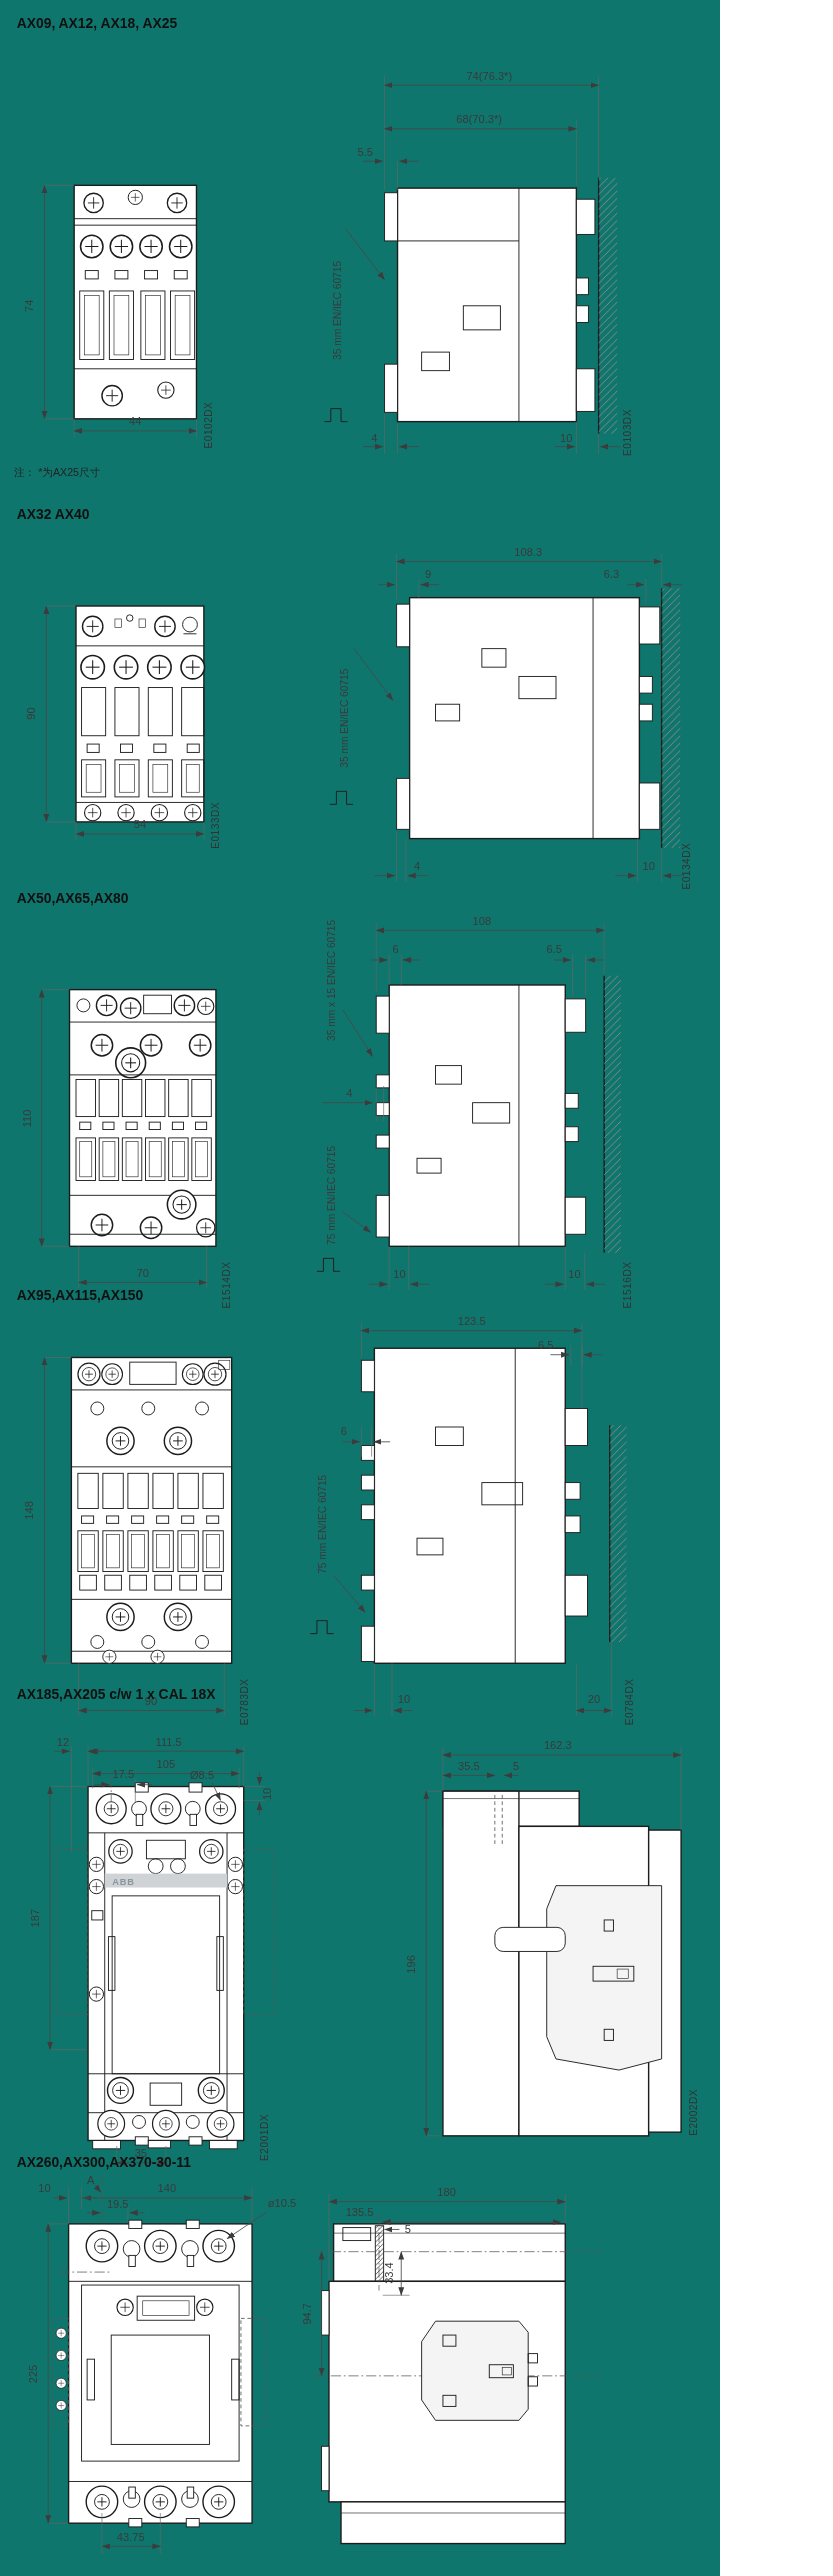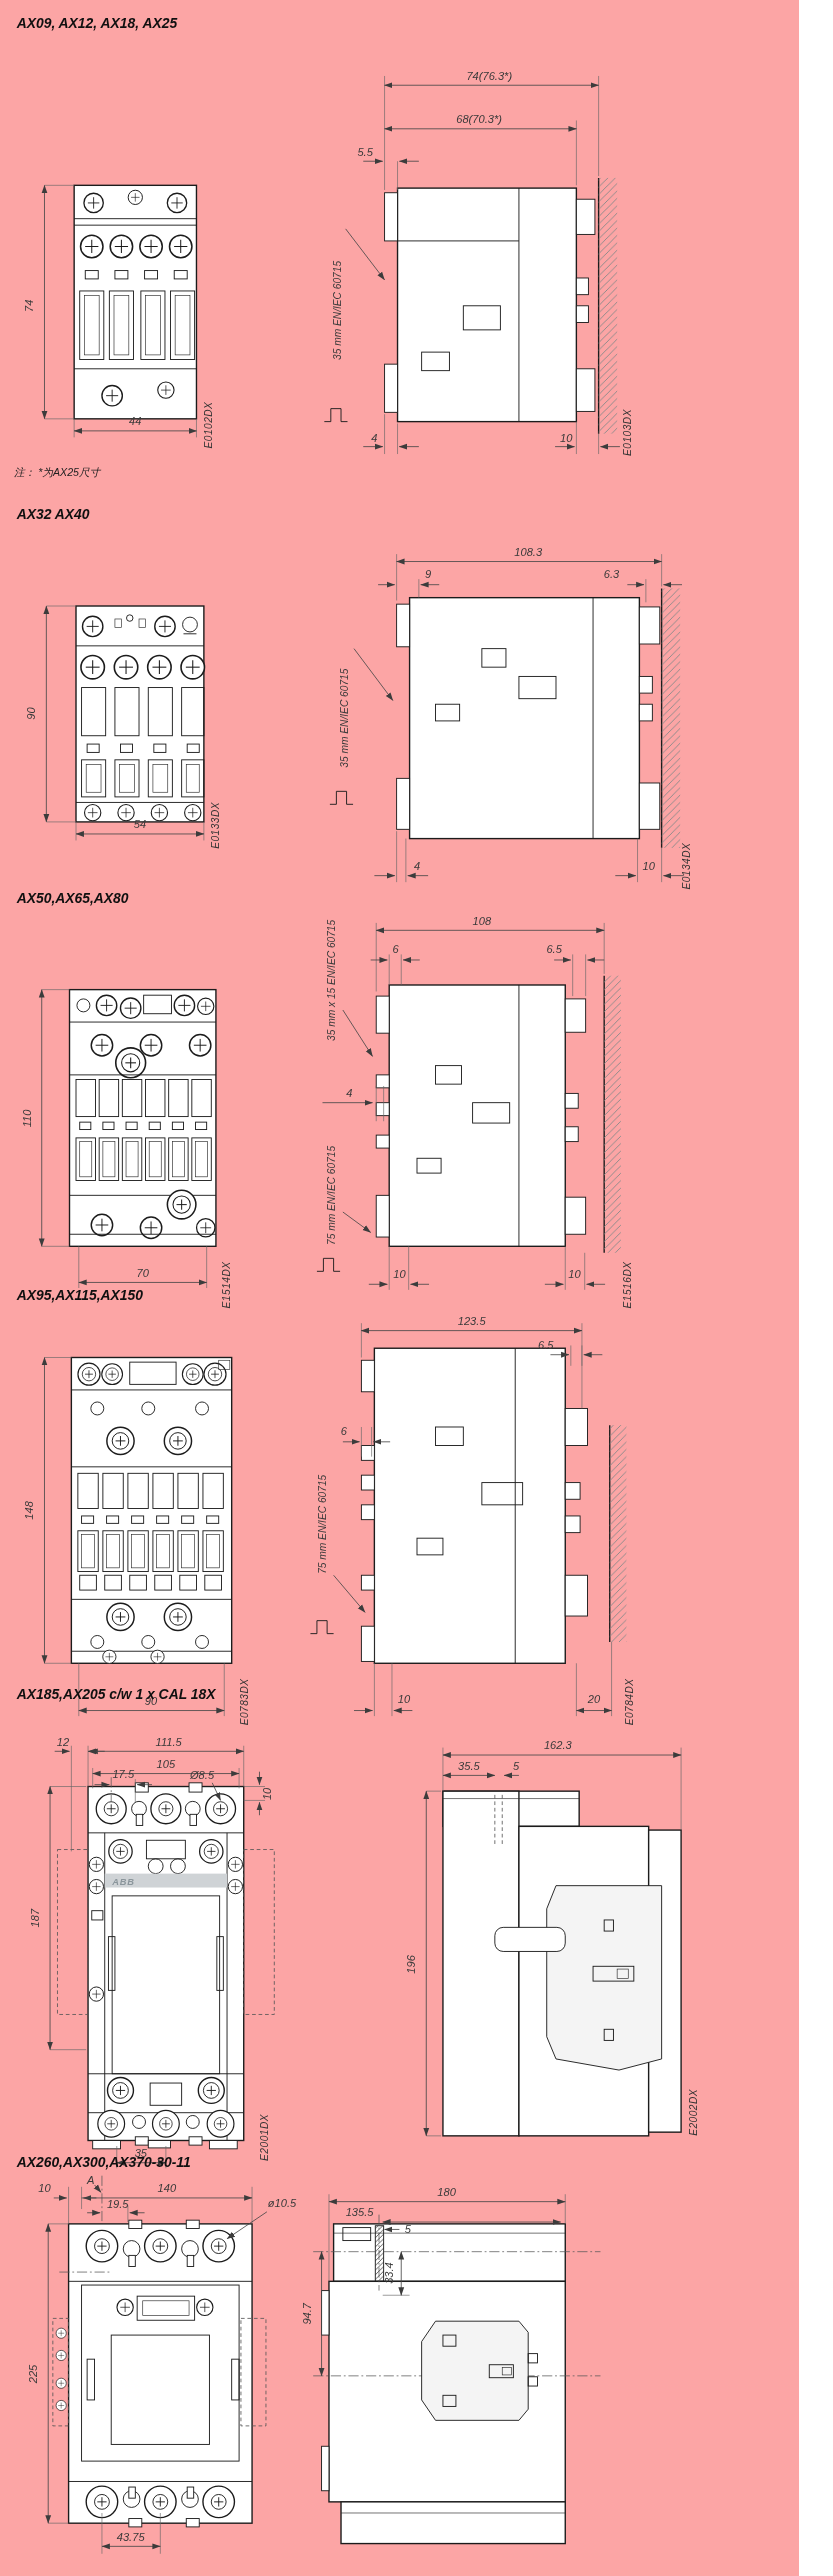--- a/index.html
+++ b/index.html
@@ -1,16 +1,16 @@
 <!DOCTYPE html>
 <html style="font-size:15px"><head>
 <meta charset="utf-8">
 <style>
   html,body{margin:0;padding:0;background:#fff;}
-  .page{position:relative;width:799px;height:2576px;background:#fca5a5;font-family:"Liberation Sans",sans-serif;font-style:italic;}
+  .page{position:relative;width:720px;height:2576px;background:#0f766e;font-family:"Liberation Sans",sans-serif;}
   .e1{stroke:#1c1c1c;stroke-width:1.5;fill:none}
   .e2{stroke:#1c1c1c;stroke-width:1;fill:none}
   .e3{stroke:#2a2a2a;stroke-width:.7;fill:none}
   .fw{fill:#ffffff}
   .dim{stroke:#474747;stroke-width:.9;fill:none}
   .ext{stroke:#666;stroke-width:.7;fill:none}
   .cl{stroke:#555;stroke-width:.8;fill:none;stroke-dasharray:11 3 2 3}
   .dsh{stroke:#555;stroke-width:.9;fill:none;stroke-dasharray:4 3}
   text{fill:#3a3a3a;font-family:"Liberation Sans",sans-serif}
   .t-title{font-size:15px;font-weight:bold;fill:#101010}

